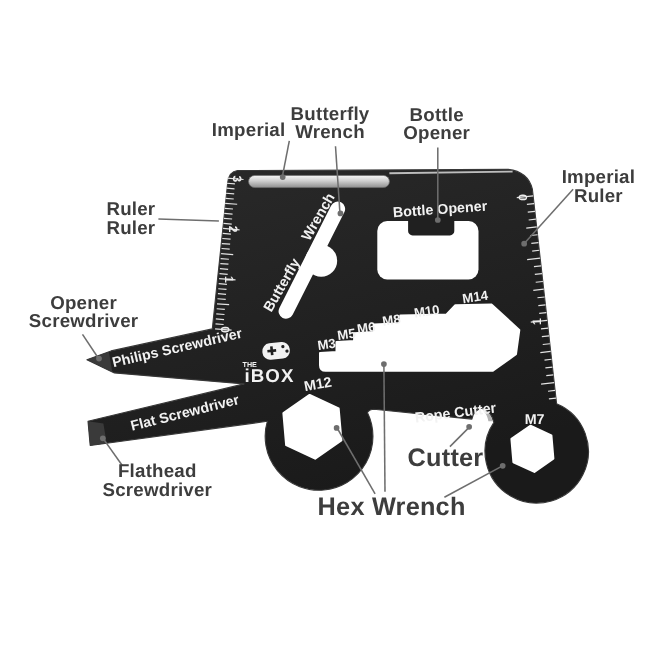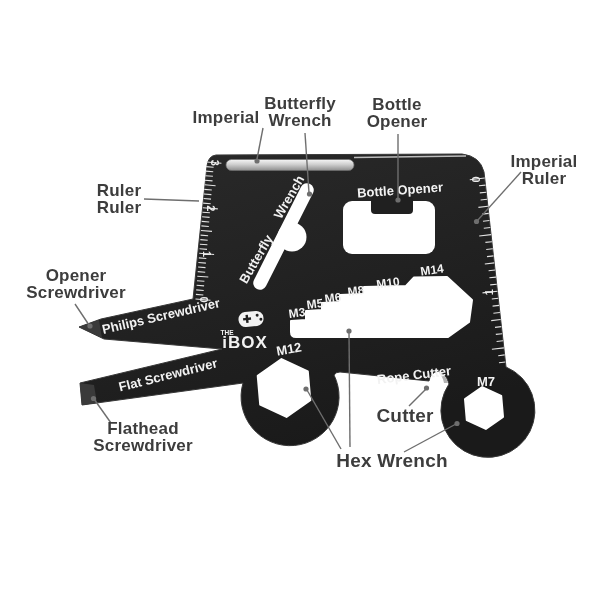--- a/index.html
+++ b/index.html
@@ -6,21 +6,21 @@
   .stage {
     position:relative; width:600px; height:600px; background:#ffffff;
     font-family:"Liberation Sans", sans-serif; overflow:hidden;
   }
   .stage svg { position:absolute; left:0; top:0; }
   .label {
     position:absolute; transform:translate(-50%,-50%);
     color:#3d3d3d; font-weight:bold; font-size:17px; line-height:1.02;
     text-align:center; letter-spacing:.2px; white-space:nowrap;
   }
-  .label.big { font-size:19px; }
+  .label.big { font-size:23px; }
   .engrave { fill:#f2f2f2; font-family:"Liberation Sans", sans-serif; }
   .eng-name   { font-size:13px; font-weight:bold; }
   .eng-step   { font-size:12px; font-weight:bold; }
   .eng-hole   { font-size:13px; font-weight:bold; }
   .ruler-num  { fill:#ececec; font-size:11px; font-weight:bold; }
   .tick       { stroke:#e3e3e3; stroke-width:1.1; }
   .leader     { stroke:#6e6e6e; stroke-width:1.4; fill:none; }
   .leader-dot { fill:#6e6e6e; }
   text { text-anchor:middle; dominant-baseline:central; }
 </style>
@@ -250,21 +250,21 @@
   <div class="label" style="left:76px; top:284px;">
     <span>Opener</span><br>
     <span>Screwdriver</span>
   </div>
 
   <div class="label" style="left:143px; top:437px;">
     <span>Flathead</span><br>
     <span>Screwdriver</span>
   </div>
 
-  <div class="label big" style="left:356px; top:461px;margin-left:36px;">
+  <div class="label big" style="left:356px; top:461px;">
     <span>Hex Wrench</span>
   </div>
 
   <div class="label big" style="left:405px; top:416px;">
     <span>Cutter</span>
   </div>
 
 </div>
 
 </body></html>

